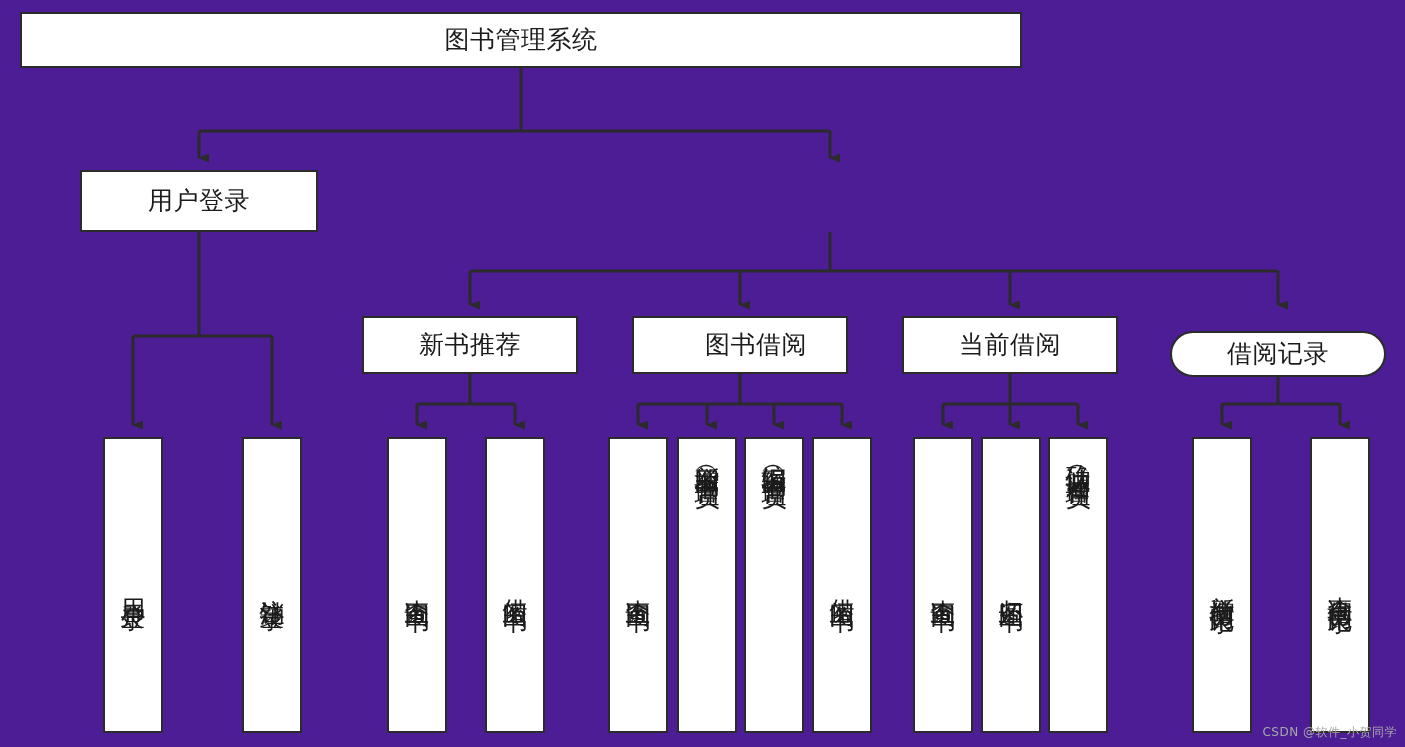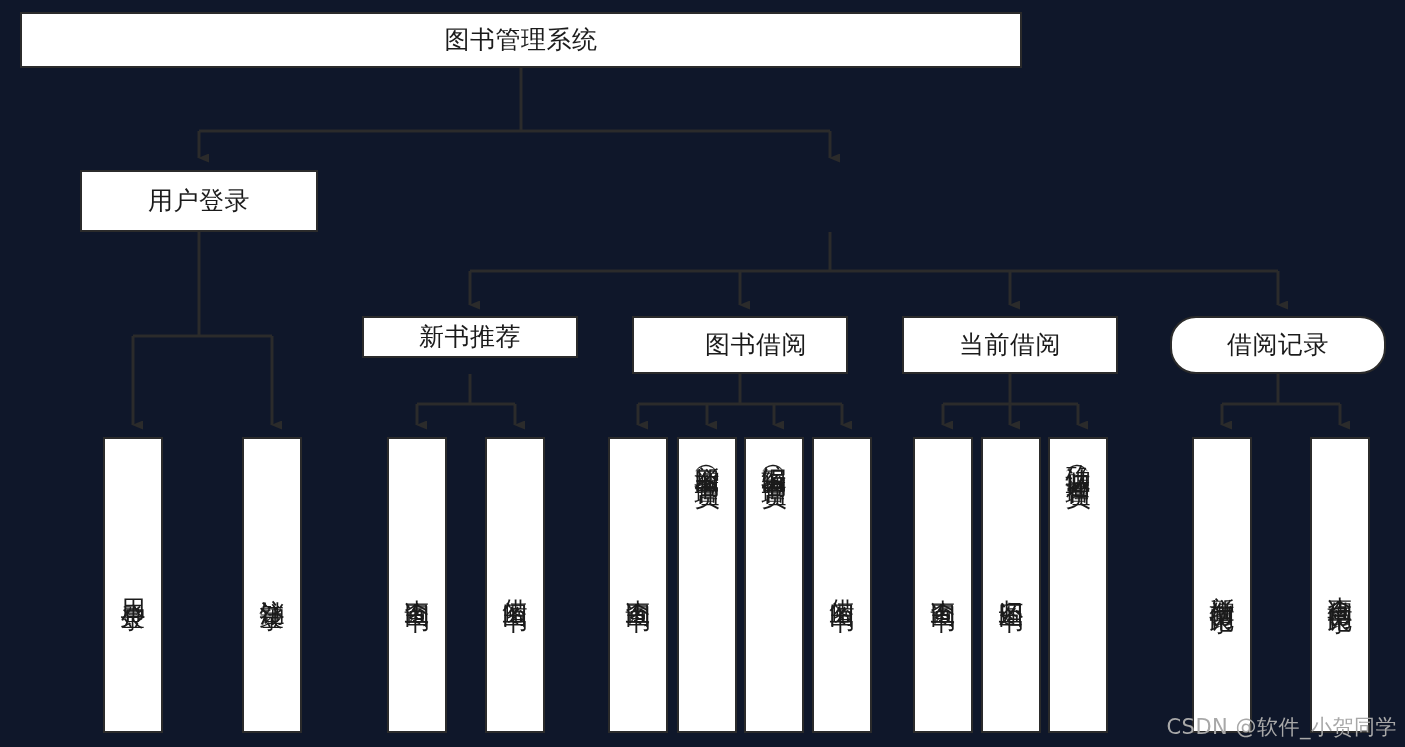--- a/index.html
+++ b/index.html
@@ -8,21 +8,21 @@
     padding: 0;
     background: #ffffff;
   }
   body {
     font-family: "DejaVu Sans", "Liberation Sans", sans-serif;
   }
   #diagram-root {
     position: relative;
     width: 1405px;
     height: 747px;
-    background: #0f172a;
+    background: #4c1d95;
     overflow: hidden;
   }
   #edge-layer {
     position: absolute;
     left: 0;
     top: 0;
     width: 1405px;
     height: 747px;
     pointer-events: none;
   }
@@ -66,21 +66,21 @@
   }
   
   .node.vert.mid {
     align-items: center;
     padding-top: 0;
   }
   #watermark {
     position: absolute;
     right: 8px;
     bottom: 6px;
-    font-size: 21px;
+    font-size: 12px;
     color: #a8a8a8;
     letter-spacing: 0.5px;
     white-space: nowrap;
   }
 </style>
 </head>
 <body>
 
 <div id="diagram-root">
 
@@ -135,30 +135,30 @@
   </svg>
 
   <div class="node horiz root" style="left:20px; top:12px; width:1002px; height:56px;">
     <span class="label">图书管理系统</span>
   </div>
 
   <div class="node horiz" style="left:80px; top:170px; width:238px; height:62px;">
     <span class="label">用户登录</span>
   </div>
 
-  <div class="node horiz" style="left:362px; top:316px; width:216px; height:42px;">
+  <div class="node horiz" style="left:362px; top:316px; width:216px; height:58px;">
     <span class="label">新书推荐</span>
   </div>
   <div class="node horiz" style="left:632px; top:316px; width:216px; height:58px;padding-left:32px;">
     <span class="label">图书借阅</span>
   </div>
   <div class="node horiz" style="left:902px; top:316px; width:216px; height:58px;align-items:center;">
     <span class="label">当前借阅</span>
   </div>
-  <div class="node horiz" style="left:1170px; top:316px; width:216px; height:58px;border-radius:26px;">
+  <div class="node horiz" style="left:1170px; top:331px; width:216px; height:46px;border-radius:26px;">
     <span class="label">借阅记录</span>
   </div>
 
   <div class="node vert mid" style="left:103px; top:437px; width:60px; height:296px;">
     <span class="label">用户登录</span>
   </div>
   <div class="node vert mid" style="left:242px; top:437px; width:60px; height:296px;">
     <span class="label">注销登录</span>
   </div>
 

